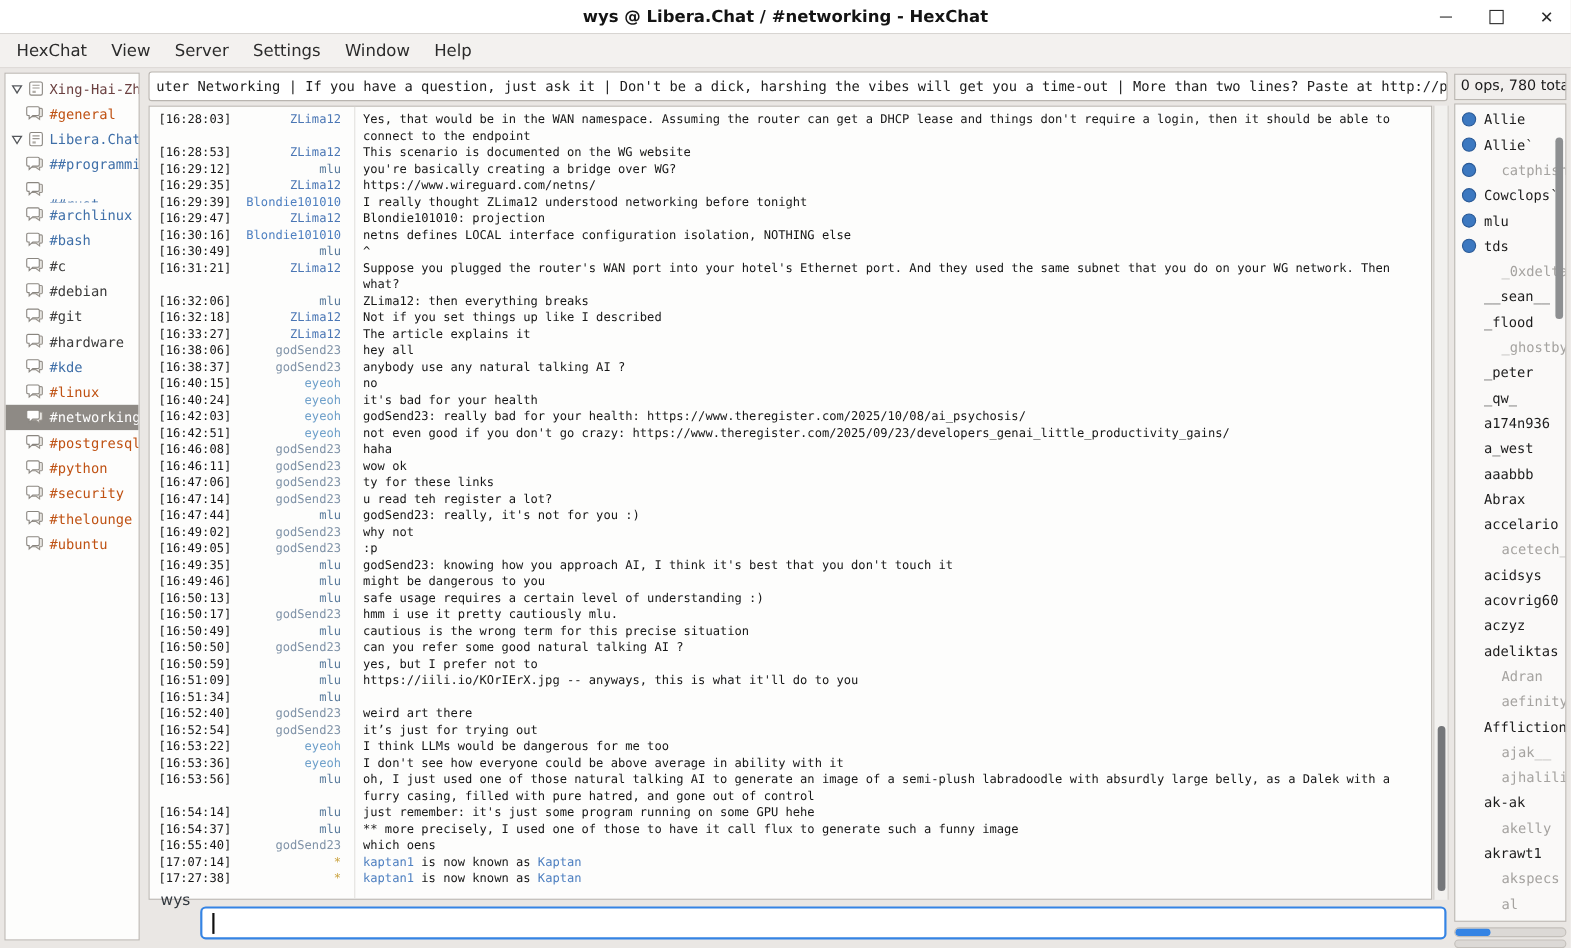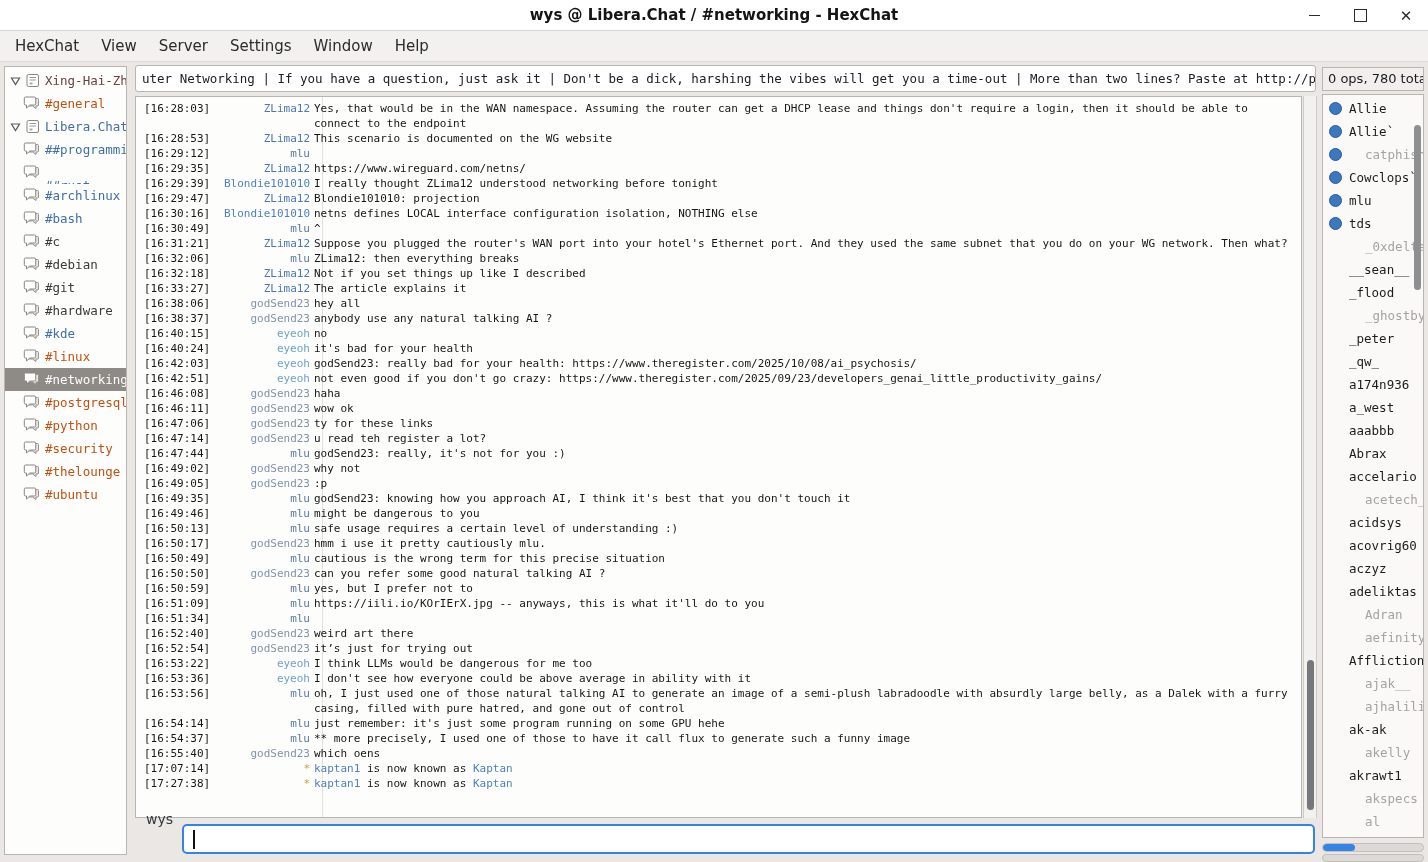--- a/index.html
+++ b/index.html
@@ -28,21 +28,21 @@
 
   
   .topic-bar { position:absolute; left:135px; top:65px; width:1181px; height:27px; background:#ffffff; border:1px solid #b9b5b0; border-radius:3px; display:flex; align-items:center; padding:0 6px; font-family:"DejaVu Sans Mono",monospace; font-size:12.5px; color:#202020; white-space:nowrap; overflow:hidden; }
 
   
   .chat-box { position:absolute; left:135px; top:96px; width:1167px; height:722px; background:#fdfdfc; border:1px solid #b9b5b0; overflow:hidden; padding-top:4px; }
   .chat-sep-line { position:absolute; left:186px; top:0; bottom:0; width:1px; background:#e3e1de; }
   .msg-row { position:relative; display:flex; align-items:flex-start; font-family:"DejaVu Sans Mono",monospace; font-size:11px; line-height:15px; color:#161616; }
   .msg-time { flex:0 0 auto; width:78px; padding-left:8px; }
   .msg-nick { flex:0 0 auto; width:96px; text-align:right; }
-  .msg-text { flex:1 1 auto; margin-left:4px; padding-right:10px; white-space:pre-wrap; word-wrap:break-word; }
+  .msg-text { flex:1 1 auto; margin-left:20px; padding-right:10px; white-space:pre-wrap; word-wrap:break-word; }
 
   .chat-scrollbar { position:absolute; left:1303px; top:96px; width:14px; height:722px; background:#f2f1ef; border-left:1px solid #cfccc8; border-right:1px solid #cfccc8; }
   .chat-scroll-thumb { position:absolute; left:3px; width:7px; border-radius:4px; background:#75777a; top:564px; height:150px; }
 
   
   .nick-label { position:absolute; left:146px; top:804px; height:30px; line-height:30px; font-size:14px; color:#33393f; }
   .chat-input { position:absolute; left:182px; top:824px; width:1133px; height:30px; background:#ffffff; border:2px solid #3584e4; border-radius:5px; }
   .caret { position:absolute; left:9px; top:4px; width:1.5px; height:19px; background:#101010; }
 
   
@@ -280,20 +280,21 @@
       <span class="msg-text">Yes, that would be in the WAN namespace. Assuming the router can get a DHCP lease and things don't require a login, then it should be able to connect to the endpoint</span>
     </div>
     <div class="msg-row">
       <span class="msg-time">[16:28:53]</span>
       <span class="msg-nick" style="color: rgb(74, 118, 180);">ZLima12</span>
       <span class="msg-text">This scenario is documented on the WG website</span>
     </div>
     <div class="msg-row">
       <span class="msg-time">[16:29:12]</span>
       <span class="msg-nick" style="color: rgb(90, 123, 156);">mlu</span>
+      <span class="msg-text">you're basically creating a bridge over WG?</span>
     </div>
     <div class="msg-row">
       <span class="msg-time">[16:29:35]</span>
       <span class="msg-nick" style="color: rgb(74, 118, 180);">ZLima12</span>
       <span class="msg-text">https://www.wireguard.com/netns/</span>
     </div>
     <div class="msg-row">
       <span class="msg-time">[16:29:39]</span>
       <span class="msg-nick" style="color: rgb(77, 127, 192);">Blondie101010</span>
       <span class="msg-text">I really thought ZLima12 understood networking before tonight</span>

